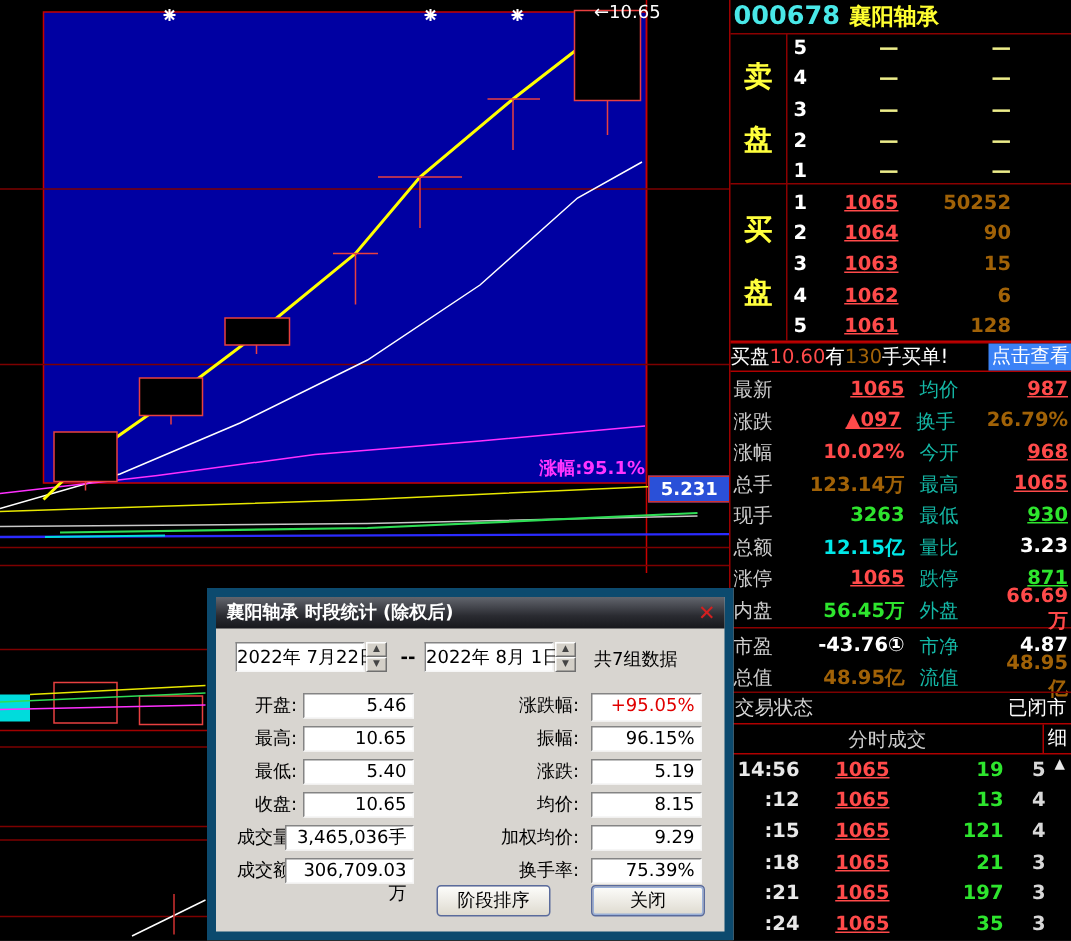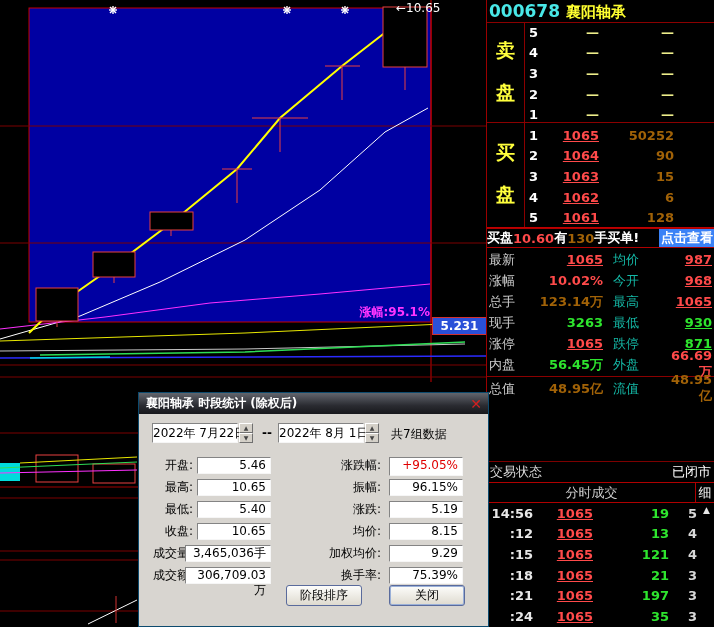--- a/index.html
+++ b/index.html
@@ -22,21 +22,21 @@
   .orderbook{left:0;top:22px;width:228px;height:206px;border-bottom:1px solid #c00000;box-sizing:border-box;}
   .ob-side{position:absolute;left:0;top:0;width:38px;height:100%;border-right:1px solid #8b0000;box-sizing:border-box;}
   .ob-char{position:absolute;left:9px;color:#ffff3c;font-size:19px;font-weight:bold;}
   .ob-rows{position:absolute;left:38px;top:0;width:190px;height:100%;}
   .ob-row{display:flex;align-items:center;height:20.6px;padding-left:4px;font-weight:bold;font-size:13px;}
   .ob-split{position:absolute;left:0;top:100px;width:228px;border-top:1px solid #8b0000;}
   .on{width:12px;color:#fff;}
   .op{width:58px;text-align:right;}
   .ov{flex:1;text-align:right;padding-right:41px;}
   .ticker{left:0;top:228px;width:228px;height:20px;border-top:1px solid #b00000;border-bottom:1px solid #b00000;
-          box-sizing:border-box;display:flex;align-items:center;font-size:13px;font-weight:bold;color:#fff;white-space:nowrap;}
+          box-sizing:border-box;display:flex;align-items:center;font-size:13px;font-weight:normal;color:#fff;white-space:nowrap;}
   .tk-btn{margin-left:auto;background:#3b82f6;color:#fff;padding:0 2px;height:18px;line-height:18px;}
   .stats{left:0;top:249px;width:228px;}
   .st-row{display:flex;align-items:center;height:21px;padding:0 2px;font-size:13px;}
   .sl{width:44px;color:#cfcfcf;}
   .sv{width:70px;text-align:right;font-weight:bold;}
   .sl2{width:48px;margin-left:10px;color:#14b8a6;}
   .sv2{flex:1;text-align:right;font-weight:bold;padding-right:1px;}
   .st-div{height:0;border-top:1px solid #8b0000;margin:1px 0;}
   .status-row{left:0;top:461px;width:228px;height:20px;border-top:1px solid #7d0000;box-sizing:border-box;
               display:flex;align-items:center;color:#d8d8d8;font-size:13px;}
@@ -52,21 +52,21 @@
   .tp{width:60px;text-align:right;}
   .tv{width:76px;text-align:right;}
   .tn{width:28px;text-align:right;color:#d8d8d8;padding-right:2px;}
   .tape-scroll{left:216px;top:505px;color:#e8e8e8;font-size:9px;}
 
   
   .red{color:#ff4a4a;}.yel{color:#a16207;}.grn{color:#2ee52e;}.cyn{color:#00e8e8;}
   .wht{color:#fff;}.dash{color:#eded8a;}.u{text-decoration:underline;}
 
   
-  .dialog{left:138px;top:392px;width:351px;height:235px;background:#d8d5d0;border:1px solid #0c4a6e;box-sizing:border-box;}
+  .dialog{left:138px;top:392px;width:351px;height:235px;background:#d8d5d0;border:6px solid #0c4a6e;box-sizing:border-box;}
   .dlg-titlebar{position:absolute;left:0;top:0;width:100%;height:21px;
       background:linear-gradient(#62656d,#2a2b31 60%,#17181c);display:flex;align-items:center;}
   .dlg-title{color:#fff;font-size:12px;font-weight:bold;padding-left:7px;}
   .dlg-close{margin-left:auto;margin-right:6px;color:#d42020;font-size:14px;font-weight:bold;cursor:default;}
   .field{position:absolute;background:#fff;border:1px solid;border-color:#848484 #f6f6f6 #f6f6f6 #848484;
          box-sizing:border-box;font-size:12px;color:#000;}
   .date-field{height:20px;line-height:18px;text-align:center;white-space:nowrap;}
   .spinner{position:absolute;width:14px;height:20px;display:flex;flex-direction:column;}
   .spin-btn{flex:1;background:#d4d0c8;border:1px solid;border-color:#fff #707070 #707070 #fff;
             font-size:6px;line-height:8px;text-align:center;color:#444;box-sizing:border-box;}
@@ -249,50 +249,68 @@
     </div>
 
     <div class="abs stats">
       <div class="st-row">
           <span class="sl">最新</span>
           <span class="sv"><span class="red u">1065</span></span>
           <span class="sl2">均价</span>
           <span class="sv2"><span class="red u">987</span></span>
         </div>
       <div class="st-row">
+          <span class="sl">涨跌</span>
+          <span class="sv"><span class="red u">▲097</span></span>
+          <span class="sl2">换手</span>
+          <span class="sv2"><span class="yel">26.79%</span></span>
+        </div>
+      <div class="st-row">
           <span class="sl">涨幅</span>
           <span class="sv"><span class="red">10.02%</span></span>
           <span class="sl2">今开</span>
           <span class="sv2"><span class="red u">968</span></span>
         </div>
       <div class="st-row">
           <span class="sl">总手</span>
           <span class="sv"><span class="yel">123.14万</span></span>
           <span class="sl2">最高</span>
           <span class="sv2"><span class="red u">1065</span></span>
         </div>
       <div class="st-row">
           <span class="sl">现手</span>
           <span class="sv"><span class="grn">3263</span></span>
           <span class="sl2">最低</span>
           <span class="sv2"><span class="grn u">930</span></span>
         </div>
       <div class="st-row">
+          <span class="sl">总额</span>
+          <span class="sv"><span class="cyn">12.15亿</span></span>
+          <span class="sl2">量比</span>
+          <span class="sv2"><span class="wht">3.23</span></span>
+        </div>
+      <div class="st-row">
           <span class="sl">涨停</span>
           <span class="sv"><span class="red u">1065</span></span>
           <span class="sl2">跌停</span>
           <span class="sv2"><span class="grn u">871</span></span>
         </div>
       <div class="st-row">
           <span class="sl">内盘</span>
           <span class="sv"><span class="grn">56.45万</span></span>
           <span class="sl2">外盘</span>
           <span class="sv2"><span class="red">66.69万</span></span>
         </div>
       <div class="st-div"></div>
+      <div class="st-row">
+          <span class="sl">市盈</span>
+          <span class="sv"><span class="wht">-43.76①</span></span>
+          <span class="sl2">市净</span>
+          <span class="sv2"><span class="wht">4.87</span></span>
+        </div>
       <div class="st-row">
           <span class="sl">总值</span>
           <span class="sv"><span class="yel">48.95亿</span></span>
           <span class="sl2">流值</span>
           <span class="sv2"><span class="yel">48.95亿</span></span>
         </div>
     </div>
 
     <div class="abs status-row">
       <span class="lab">交易状态</span>

